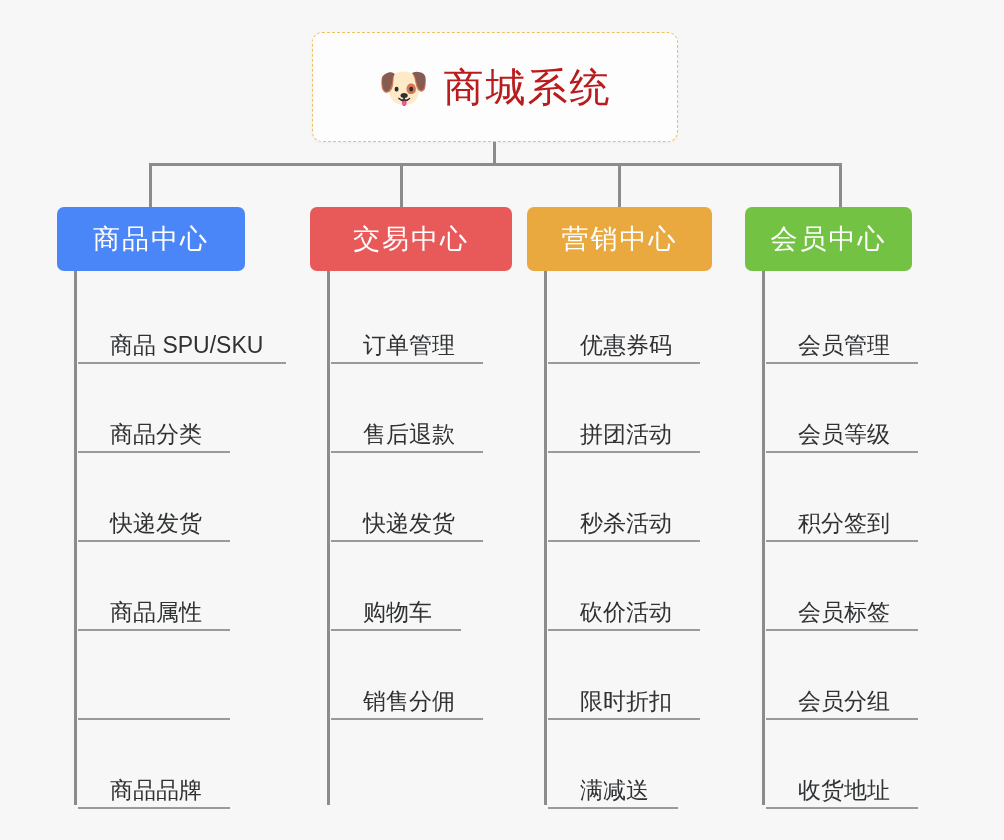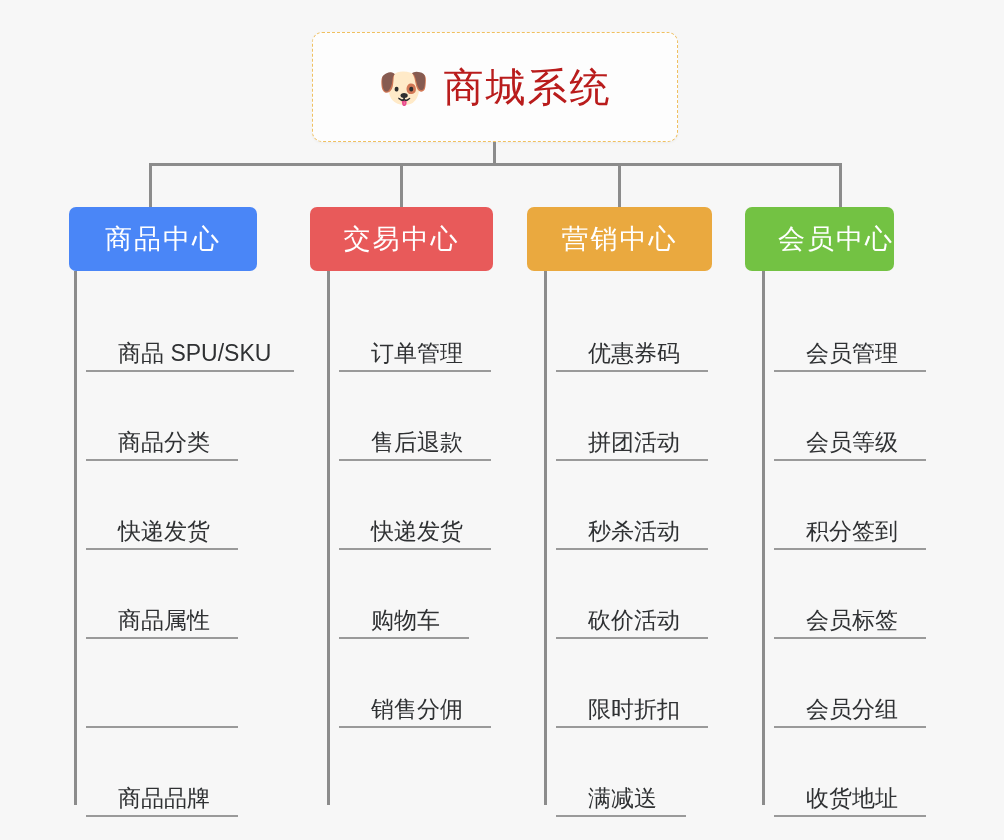--- a/index.html
+++ b/index.html
@@ -101,21 +101,21 @@
     top: 64px;
     width: 3px;
     background: #8c8c8c;
   }
 
   
   .leaf-list {
     position: absolute;
     left: 17px;
     top: 64px;
-    margin: 8px;
+    margin: 0;
     padding: 4px;
     list-style: none;
   }
   .leaf {
     position: relative;
     height: 89px;
     box-sizing: border-box;
     display: flex;
     align-items: flex-end;
   }
@@ -131,27 +131,27 @@
     font-size: 23px;
     color: #2f3133;
     line-height: 1;
     padding-left: 32px;
     padding-bottom: 7px;
     white-space: nowrap;
   }
 
   
   .branch-0 { left: 57px; }
-  .branch-0 .branch-head { width: 188px; margin-left: 12px; }
+  .branch-0 .branch-head { width: 188px; }
   .branch-1 { left: 310px; }
-  .branch-1 .branch-head { width: 183px; }
+  .branch-1 .branch-head { width: 202px; }
   .branch-2 { left: 527px; }
   .branch-2 .branch-head { width: 185px; }
   .branch-3 { left: 745px; }
-  .branch-3 .branch-head { width: 149px; justify-content: flex-end; }
+  .branch-3 .branch-head { width: 167px; }
 </style>
 </head>
 <body>
 
 <div id="mindmap">
 
   <div class="root-node">
     <span class="root-emoji">🐶</span>
     <span class="root-title">商城系统</span>
   </div>

